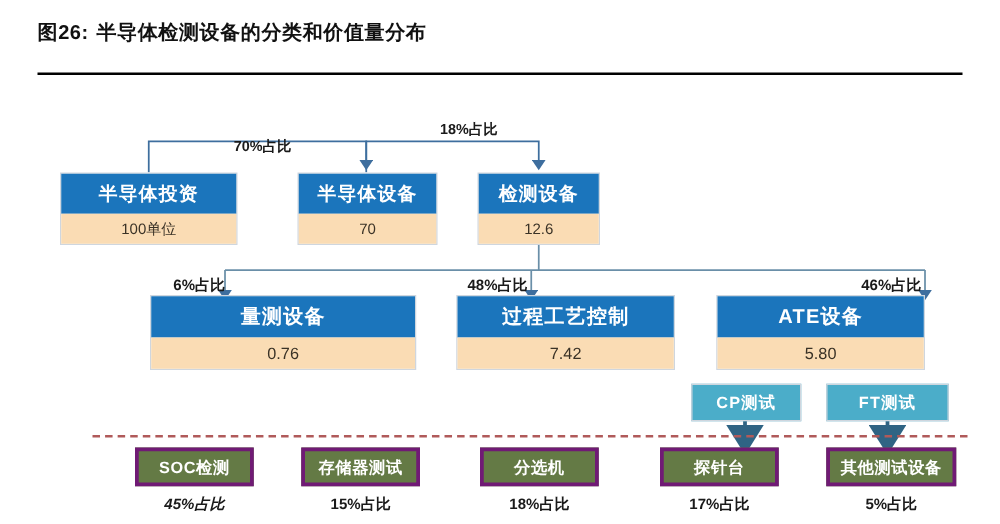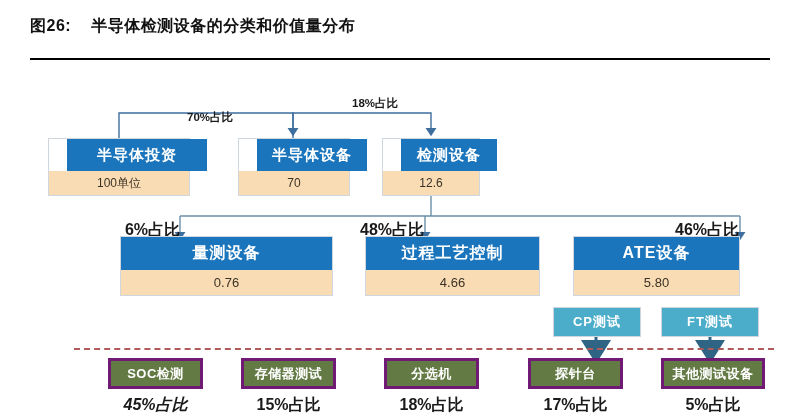--- a/index.html
+++ b/index.html
@@ -18,21 +18,21 @@
   
   .fig-title {
     position: absolute;
     left: 30px; top: 16px;
     font-size: 16px;
     font-weight: bold;
     color: #111111;
     letter-spacing: 0.5px;
     white-space: nowrap;
   }
-  .fig-title .num { margin-right: 20px; }
+  .fig-title .num { margin-right: 6px; }
   .header-rule {
     position: absolute;
     left: 30px; top: 58px;
     width: 740px; height: 2px;
     background: #000000;
   }
 
   
   #connectors {
     position: absolute; left: 0; top: 0;
@@ -59,21 +59,21 @@
   .node .val {
     background: #FADCB4;
     color: #3a3226;
     display: flex;
     align-items: center;
     justify-content: center;
     width: 100%;
   }
 
   
-  .row1 .hdr { height: 32px; font-size: 15px; margin-left: 18px; }
+  .row1 .hdr { height: 32px; font-size: 15px; }
   .row1 .val { height: 24px; font-size: 12px; }
 
   
   .row2 .hdr { height: 33px; font-size: 16px; }
   .row2 .val { height: 25px; font-size: 13px; }
 
   
   .teal {
     position: absolute;
     background: #4BADC9;
@@ -98,21 +98,21 @@
     font-size: 13px;
     display: flex;
     align-items: center;
     justify-content: center;
     letter-spacing: 0.5px;
   }
 
   
   .pct {
     position: absolute;
-    font-size: 16px;
+    font-size: 12px;
     font-weight: bold;
     color: #1a1a1a;
     text-align: center;
     white-space: nowrap;
   }
   .pct.arrowlbl { font-size: 11.5px; }
 
   
   .dashed-sep {
     position: absolute;
@@ -185,21 +185,21 @@
   <div class="pct" style="left:120px; top:220px; width:60px; text-align:right;">6%占比</div>
   <div class="pct" style="left:360px; top:220px; width:62px; text-align:right;">48%占比</div>
   <div class="pct" style="left:675px; top:220px; width:62px; text-align:right;">46%占比</div>
 
   <div class="node row2" style="left:120px; top:236px; width:213px;">
     <div class="hdr">量测设备</div>
     <div class="val">0.76</div>
   </div>
   <div class="node row2" style="left:365px; top:236px; width:175px;">
     <div class="hdr">过程工艺控制</div>
-    <div class="val">4.66</div>
+    <div class="val">7.42</div>
   </div>
   <div class="node row2" style="left:573px; top:236px; width:167px;">
     <div class="hdr">ATE设备</div>
     <div class="val">5.80</div>
   </div>
 
   <div class="teal small" style="left:661px; top:307px; width:98px; height:30px;">FT测试</div>
   <div class="teal small" style="left:553px; top:307px; width:88px; height:30px;">CP测试</div>
 
   <div class="dashed-sep"></div>

